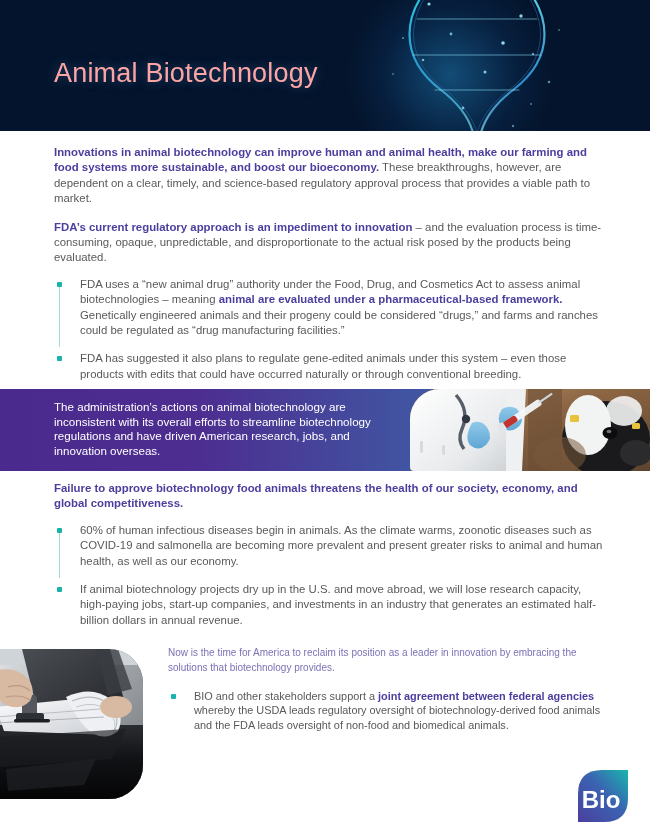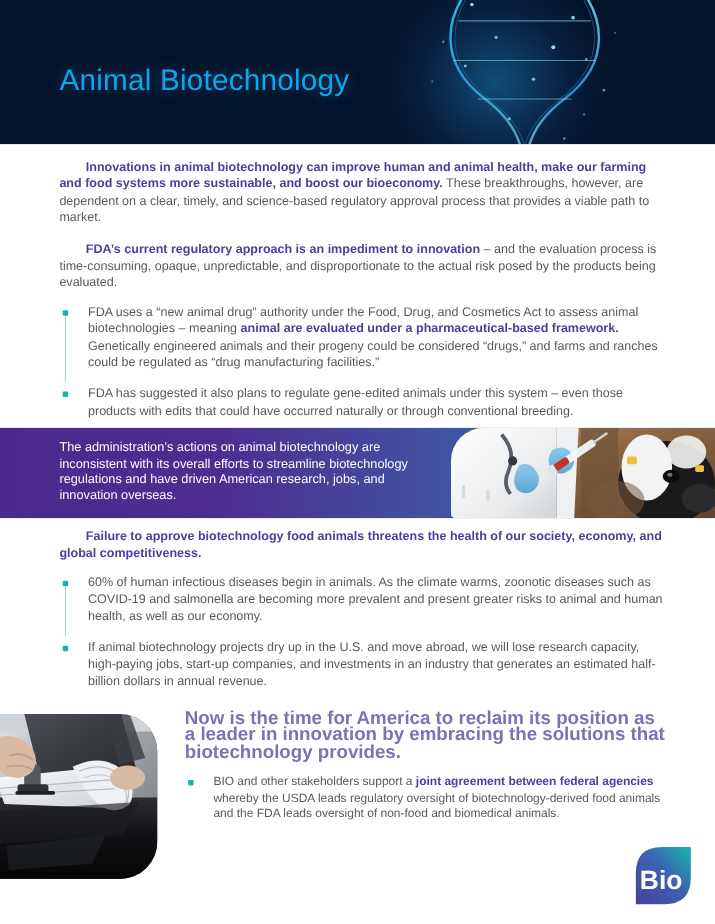--- a/index.html
+++ b/index.html
@@ -14,40 +14,40 @@
   .header{
     position:absolute; left:0; top:0; width:650px; height:131px;
     background:
       radial-gradient(circle at 78% 42%, rgba(24,88,150,0.85) 0%, rgba(12,44,90,0.2) 42%, rgba(0,0,0,0) 66%),
       linear-gradient(115deg,#000613 0%,#03152f 26%,#062murky 26%,#072murky 27%,#06203f 50%,#0b2f5c 74%,#061a34 100%);
     background-color:#04142c;
     overflow:hidden;
   }
   .header-title{
     position:absolute; left:54px; top:58px;
-    font-size:27px; font-weight:400; color:#0ea5e9; letter-spacing:0.2px;
+    font-size:27px; font-weight:400; color:#fca5a5; letter-spacing:0.2px;
     text-shadow:0 0 12px rgba(120,180,255,0.35);
   }
   .dna-wrap{ position:absolute; right:72px; top:-14px; width:215px; height:175px; }
   .dna-wrap svg{ display:block; width:100%; height:100%; }
   .header-glow{
     position:absolute; right:95px; top:-30px; width:210px; height:210px;
     background:radial-gradient(circle, rgba(40,160,230,0.40) 0%, rgba(20,90,160,0.16) 45%, rgba(0,0,0,0) 70%);
     pointer-events:none;
   }
 
   
   .body-wrap{ position:absolute; left:0; top:131px; width:650px; }
   .para{
     margin:0 46px 0 54px;
     font-size:11.4px; line-height:15.4px; color:#58595b;
     text-align:left;
   }
   .para.first{ padding-top:14px; }
-  .lead{ color:#4b3f9e; font-weight:bold;margin-left:24px; }
+  .lead{ color:#4b3f9e; font-weight:bold; }
   .purple{ color:#4b3f9e; font-weight:bold; }
   .gap{ height:13px; }
 
   
   .bullets{ margin:0 46px 0 54px; position:relative; padding-top:11px; }
   .bullet{
     position:relative; padding-left:26px; margin-bottom:13px;
     font-size:11.4px; line-height:15.4px; color:#58595b;
   }
   .bullet:last-child{ margin-bottom:0; }
@@ -84,21 +84,21 @@
   .bottom-photo{
     position:absolute; left:0; top:4px; width:143px; height:150px;
     border-top-right-radius:34px; border-bottom-right-radius:34px;
     overflow:hidden;
     background:linear-gradient(150deg,#cfd2d6 0%,#8e9298 22%,#3d4045 48%,#16181c 78%,#0a0b0d 100%);
   }
   .bottom-photo svg{ position:absolute; left:0; top:0; width:100%; height:100%; }
 
   .bottom-right{ position:absolute; left:168px; top:0; width:437px; }
   .closing{
-    color:#7a72b5; font-size:17px; line-height:15.4px; font-weight:700;
+    color:#7a72b5; font-size:10px; line-height:15.4px; font-weight:400;
   }
   .bottom-bullets{ position:relative; margin-top:13px; }
   .bottom-bullets .bullet{ padding-left:26px; margin-bottom:14px; font-size:10.9px; line-height:14.6px; }
 
   
   .bio-logo{ position:absolute; right:14px; bottom:10px; width:66px; height:66px; }
   .bio-logo svg{ display:block; width:100%; height:100%; }
 </style>
 </head>
 <body>

